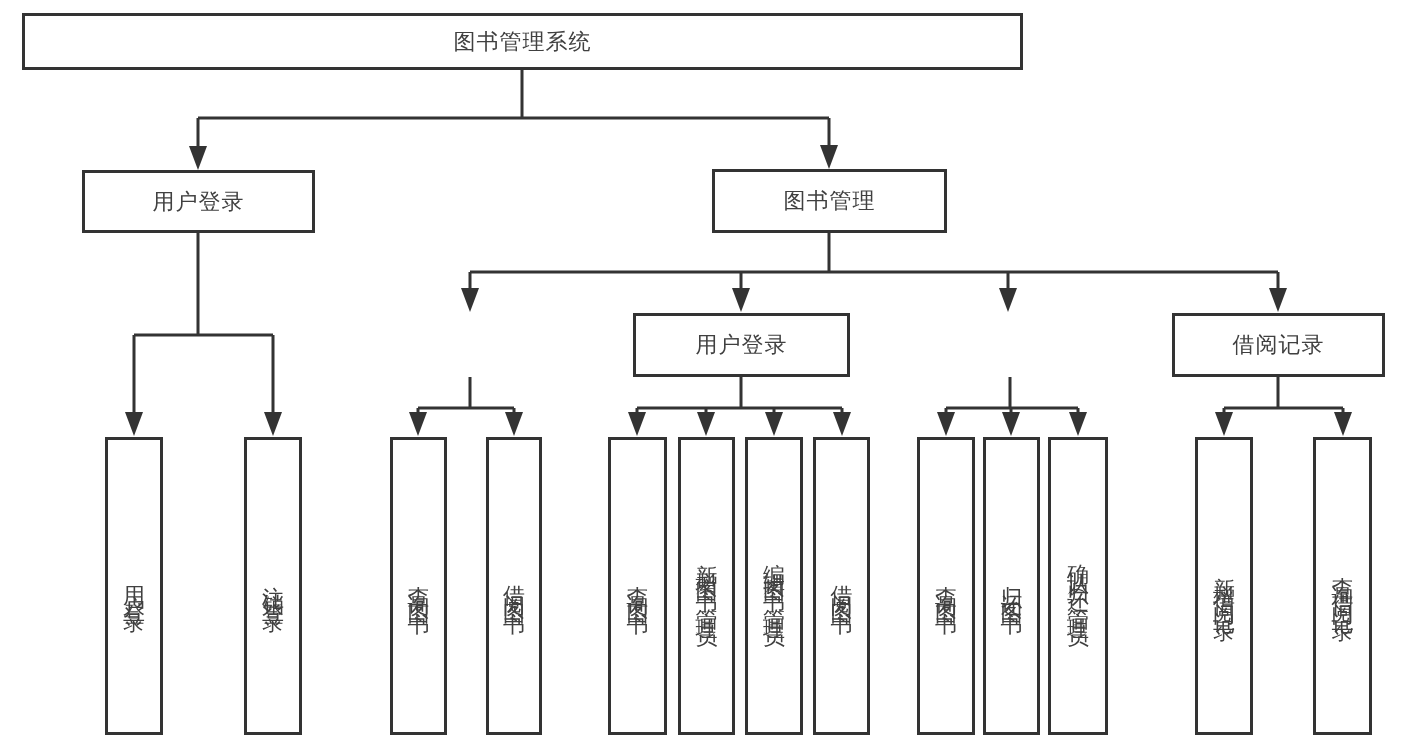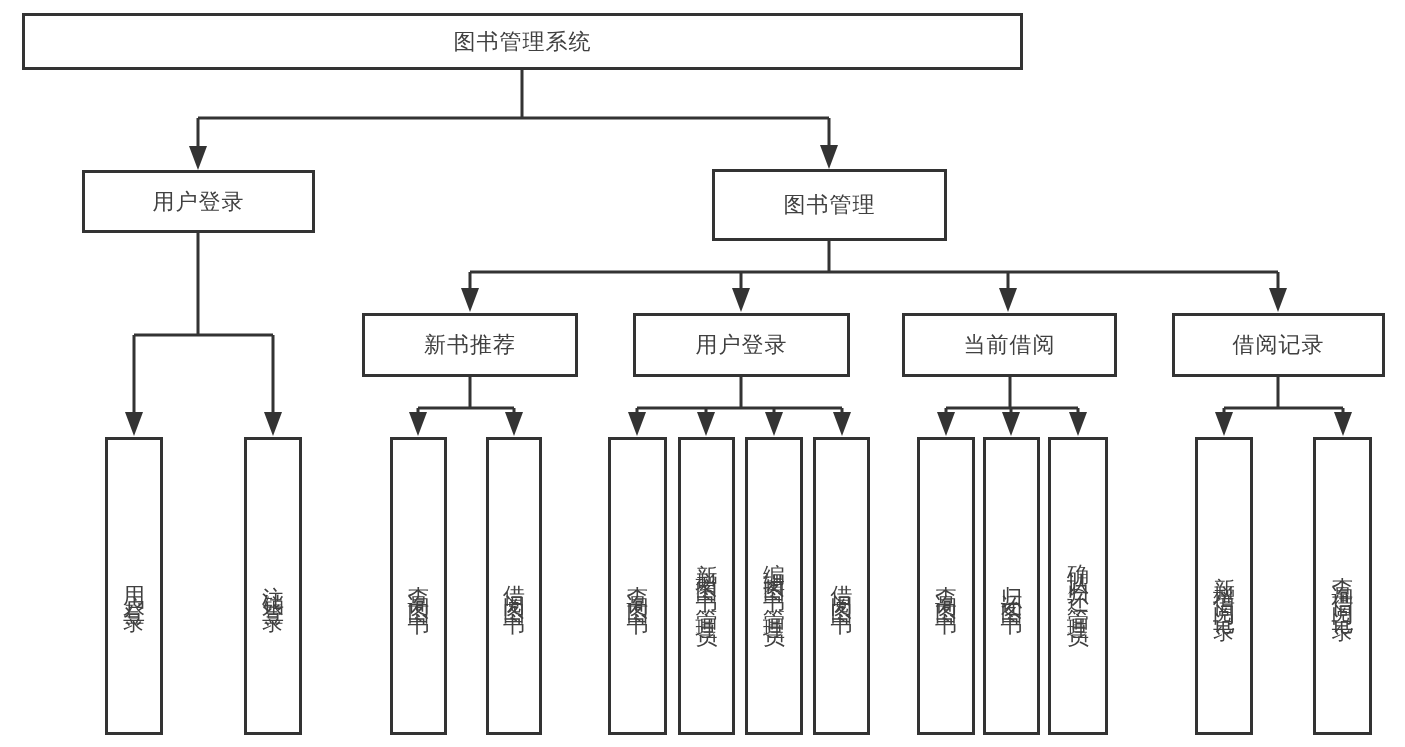--- a/index.html
+++ b/index.html
@@ -71,25 +71,23 @@
     <polygon class="tri" points="1069,412 1087,412 1078,436"></polygon>
 
     <path class="ln" d="M1278,377 V408 M1224,408 H1343 M1224,408 V415 M1343,408 V415"></path>
     <polygon class="tri" points="1215,412 1233,412 1224,436"></polygon>
     <polygon class="tri" points="1334,412 1352,412 1343,436"></polygon>
   </svg>
 
   <div class="node" style="left:22px;top:13px;width:1001px;height:57px;">图书管理系统</div>
 
   <div class="node" style="left:82px;top:170px;width:233px;height:63px;">用户登录</div>
-  <div class="node" style="left:712px;top:169px;width:235px;height:72px;">图书管理</div>
+  <div class="node" style="left:712px;top:169px;width:235px;height:64px;">图书管理</div>
 
-  <div class="node" style="left:362px;top:313px;width:216px;height:64px;">新书推荐</div>
   <div class="node" style="left:633px;top:313px;width:217px;height:64px;">用户登录</div>
-  <div class="node" style="left:902px;top:313px;width:215px;height:64px;">当前借阅</div>
   <div class="node" style="left:1172px;top:313px;width:213px;height:64px;">借阅记录</div>
 
   <div class="node vnode" style="left:105px;width:58px;">用户登录</div>
   <div class="node vnode" style="left:244px;width:58px;">注销登录</div>
 
   <div class="node vnode" style="left:390px;width:57px;">查询图书</div>
   <div class="node vnode" style="left:486px;width:56px;">借阅图书</div>
 
   <div class="node vnode" style="left:608px;width:59px;">查询图书</div>
   <div class="node vnode" style="left:678px;width:57px;">新增图书（管理员）</div>

